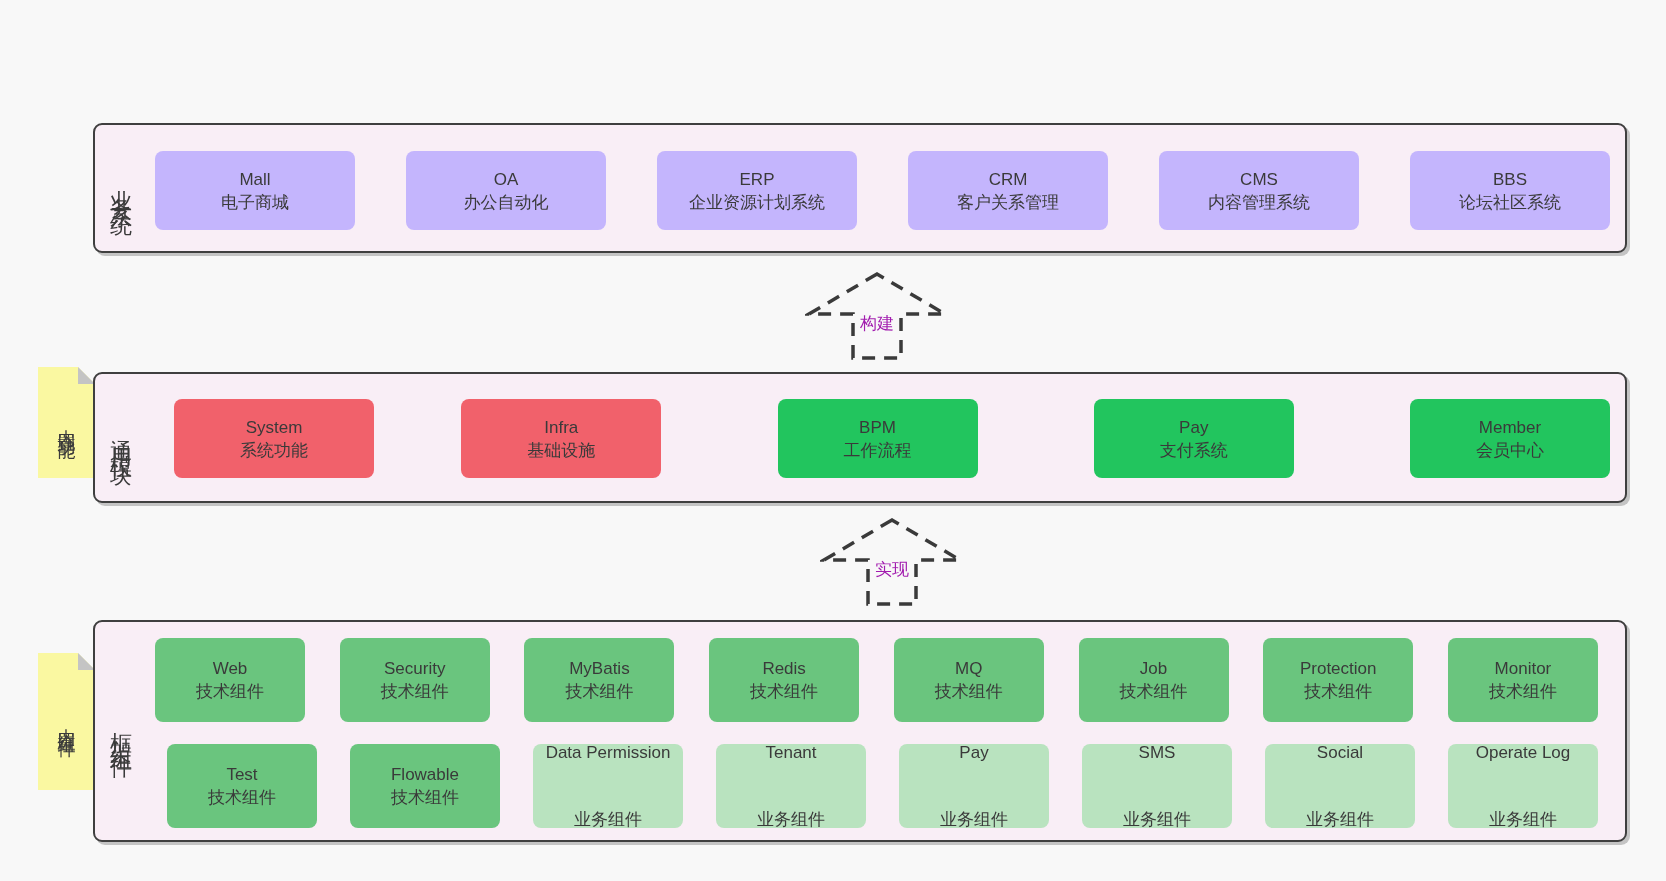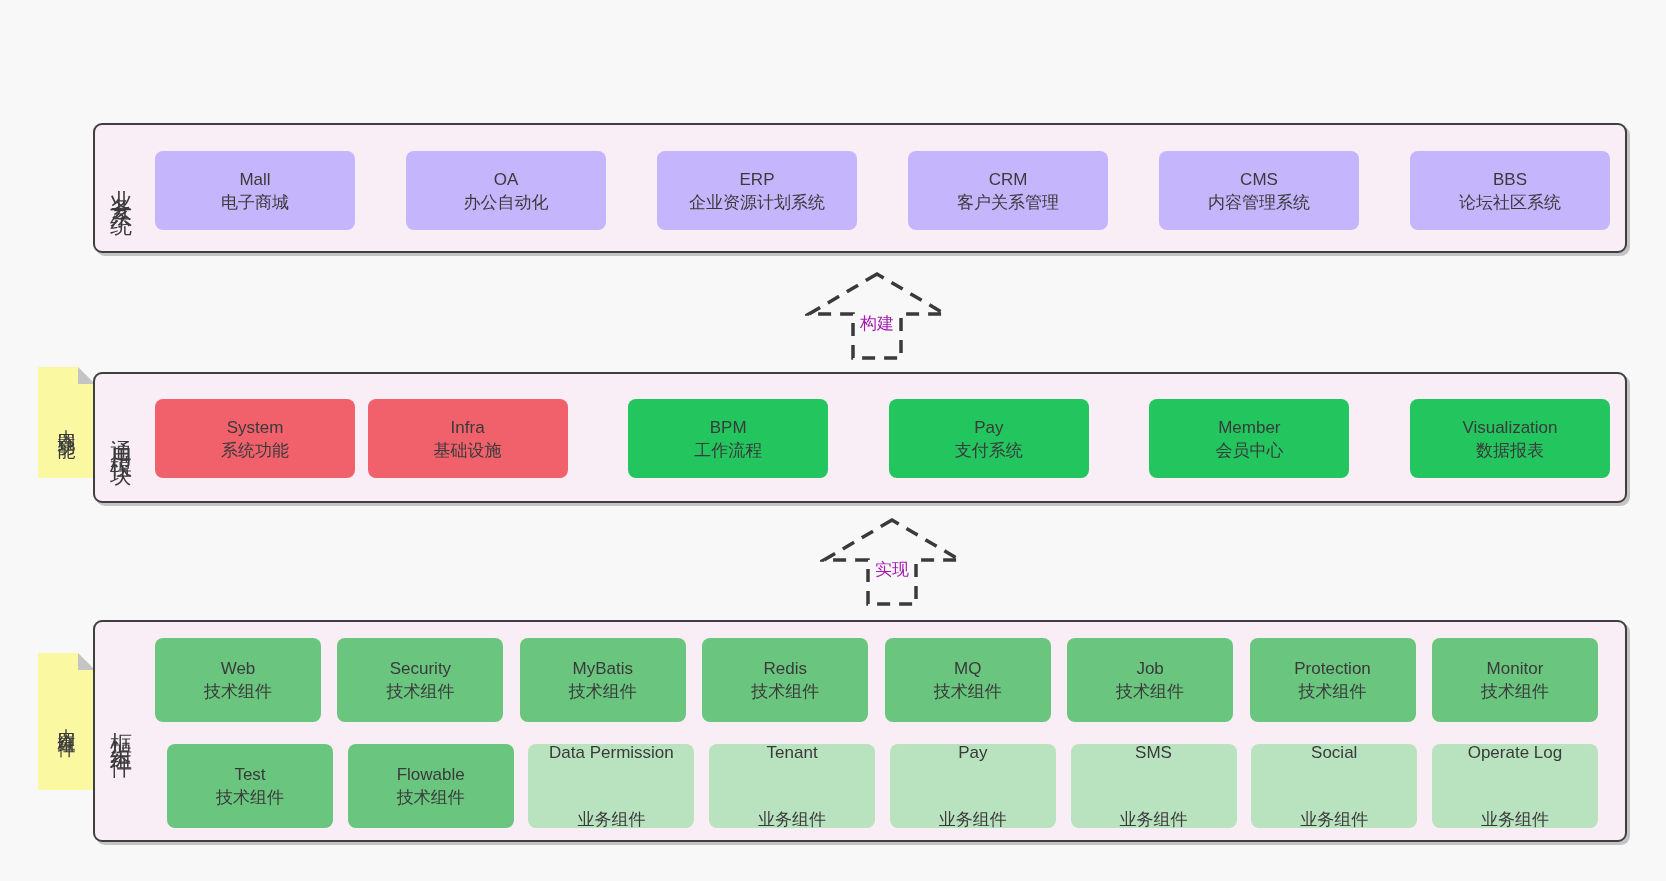--- a/index.html
+++ b/index.html
@@ -24,24 +24,24 @@
   .p1 .row{top:26px;}
   .p2 .row{top:25px;}
   .p3 .row{left:60px;right:27px;}
   .p3 .rowA{top:16px;}
   .p3 .rowB{top:122px;margin-left:12px;}
 
   .box{border-radius:8px;display:flex;flex-direction:column;align-items:center;
        justify-content:center;text-align:center;font-size:17px;line-height:23px;
        color:#3a3a3a;padding:2px 4px;}
   .bxl{width:200px;height:79px;}   
-  .bxs{width:166px;height:84px;}   
+  .bxs{width:150px;height:84px;}   
 
   .blue  {background:#c4b5fd;}
-  .red   {background:#f1616b;}
+  .red   {background:#f1616b;margin-left:19px;}
   .pink  {background:#22c55e;margin-left:48px;}
   .green {background:#6ac57e;}
   .lgreen{background:#b9e3bf;gap:44px;}
 
   
   .note{position:absolute;left:38px;width:57px;background:#faf8a1;z-index:1;
         display:flex;align-items:center;justify-content:center;}
   .note1{top:367px;height:111px;}
   .note2{top:653px;height:137px;}
   .note::before{content:"";position:absolute;top:0;right:0;width:17px;height:17px;
@@ -120,24 +120,20 @@
         <div>工作流程</div>
       </div>
       <div class="box bxl pink">
         <div>Pay</div>
         <div>支付系统</div>
       </div>
       <div class="box bxl pink">
         <div>Member</div>
         <div>会员中心</div>
       </div>
-      <div class="box bxl pink">
-        <div>Visualization</div>
-        <div>数据报表</div>
-      </div>
     </div>
   </section>
 
   <svg class="arrow" style="left:820px;top:516px" width="144" height="92" viewBox="0 0 144 92">
     <path d="M72 4 L4 44 L48 44 L48 88 L96 88 L96 44 L140 44 Z"></path>
   </svg>
   <div class="alabel" style="left:892px;top:557px">实现</div>
 
   <section class="panel p3">
     <div class="vlabel">框架组件</div>

